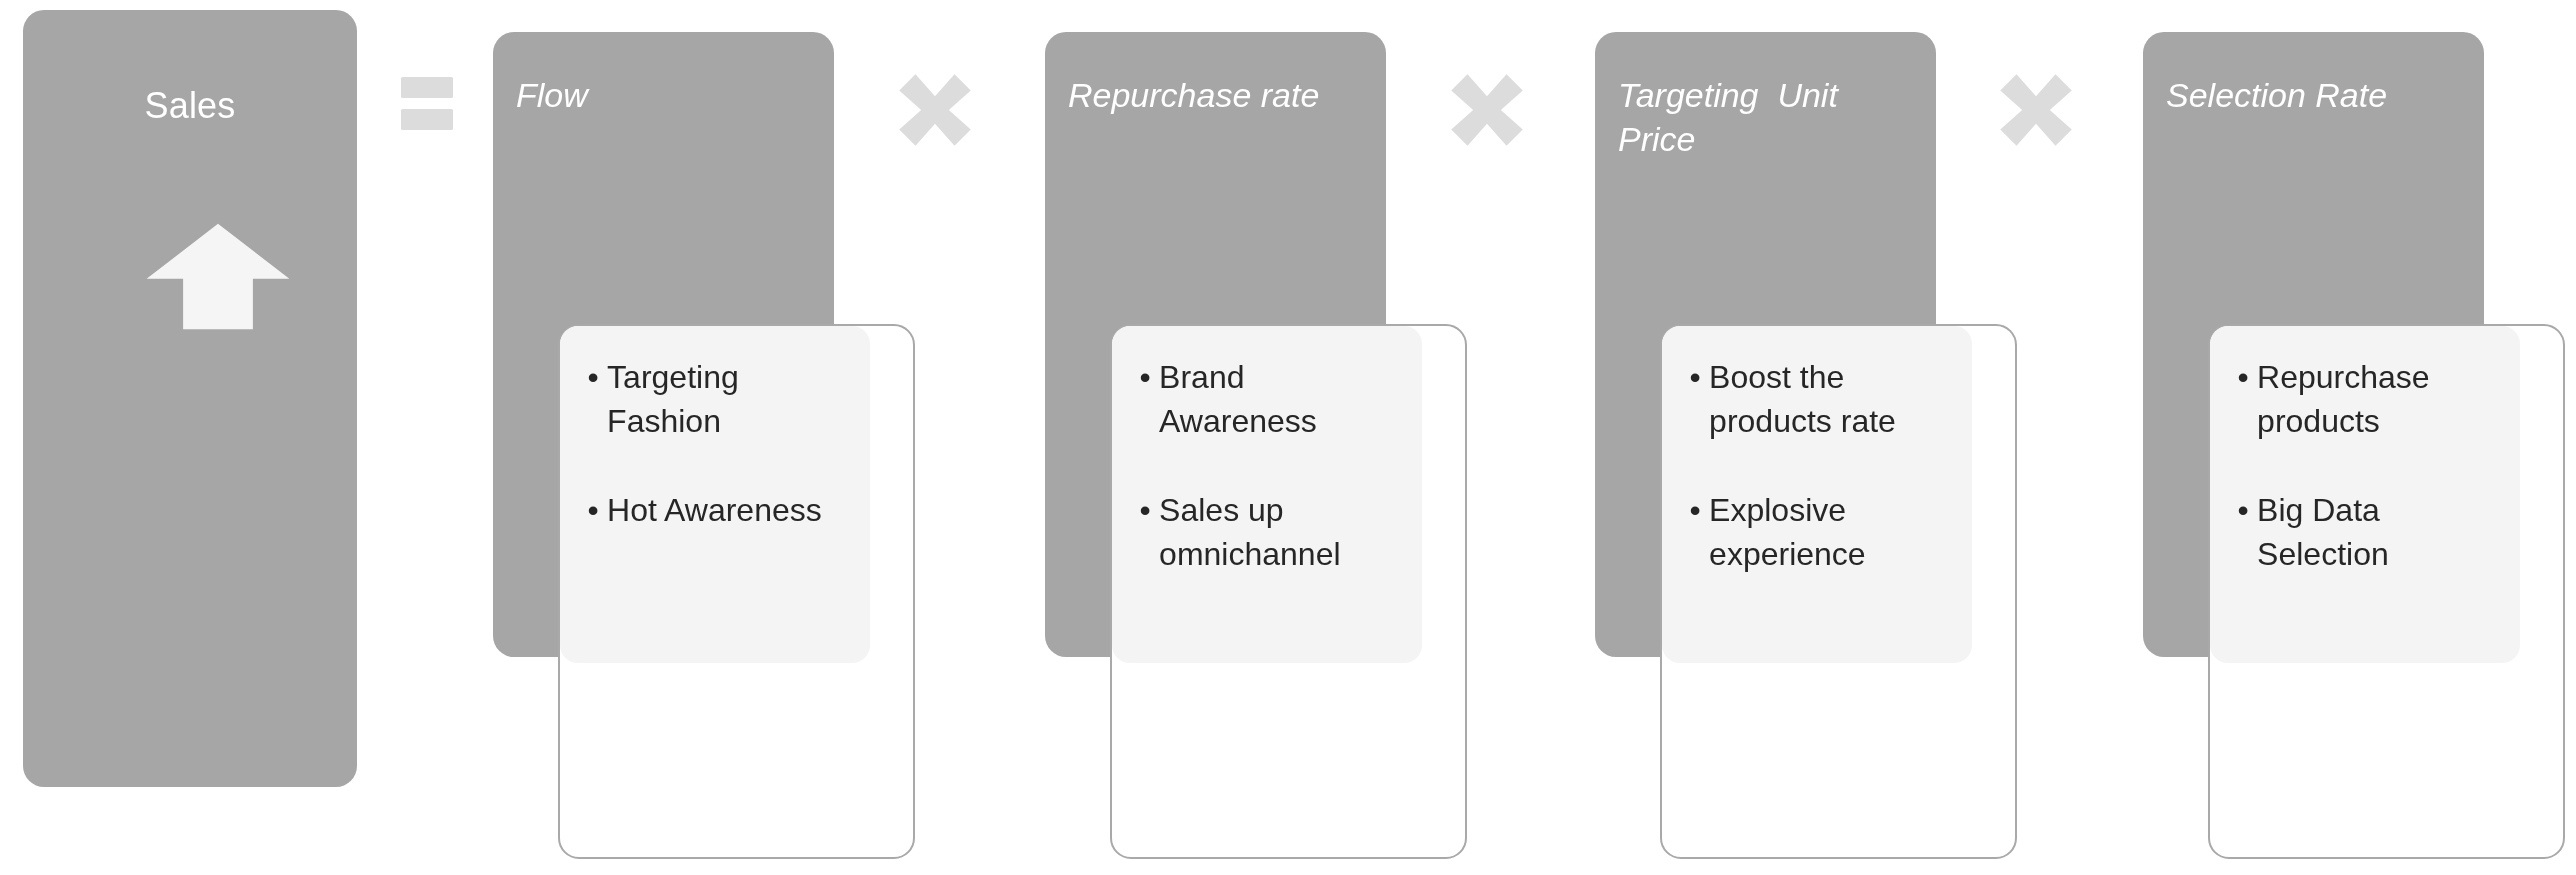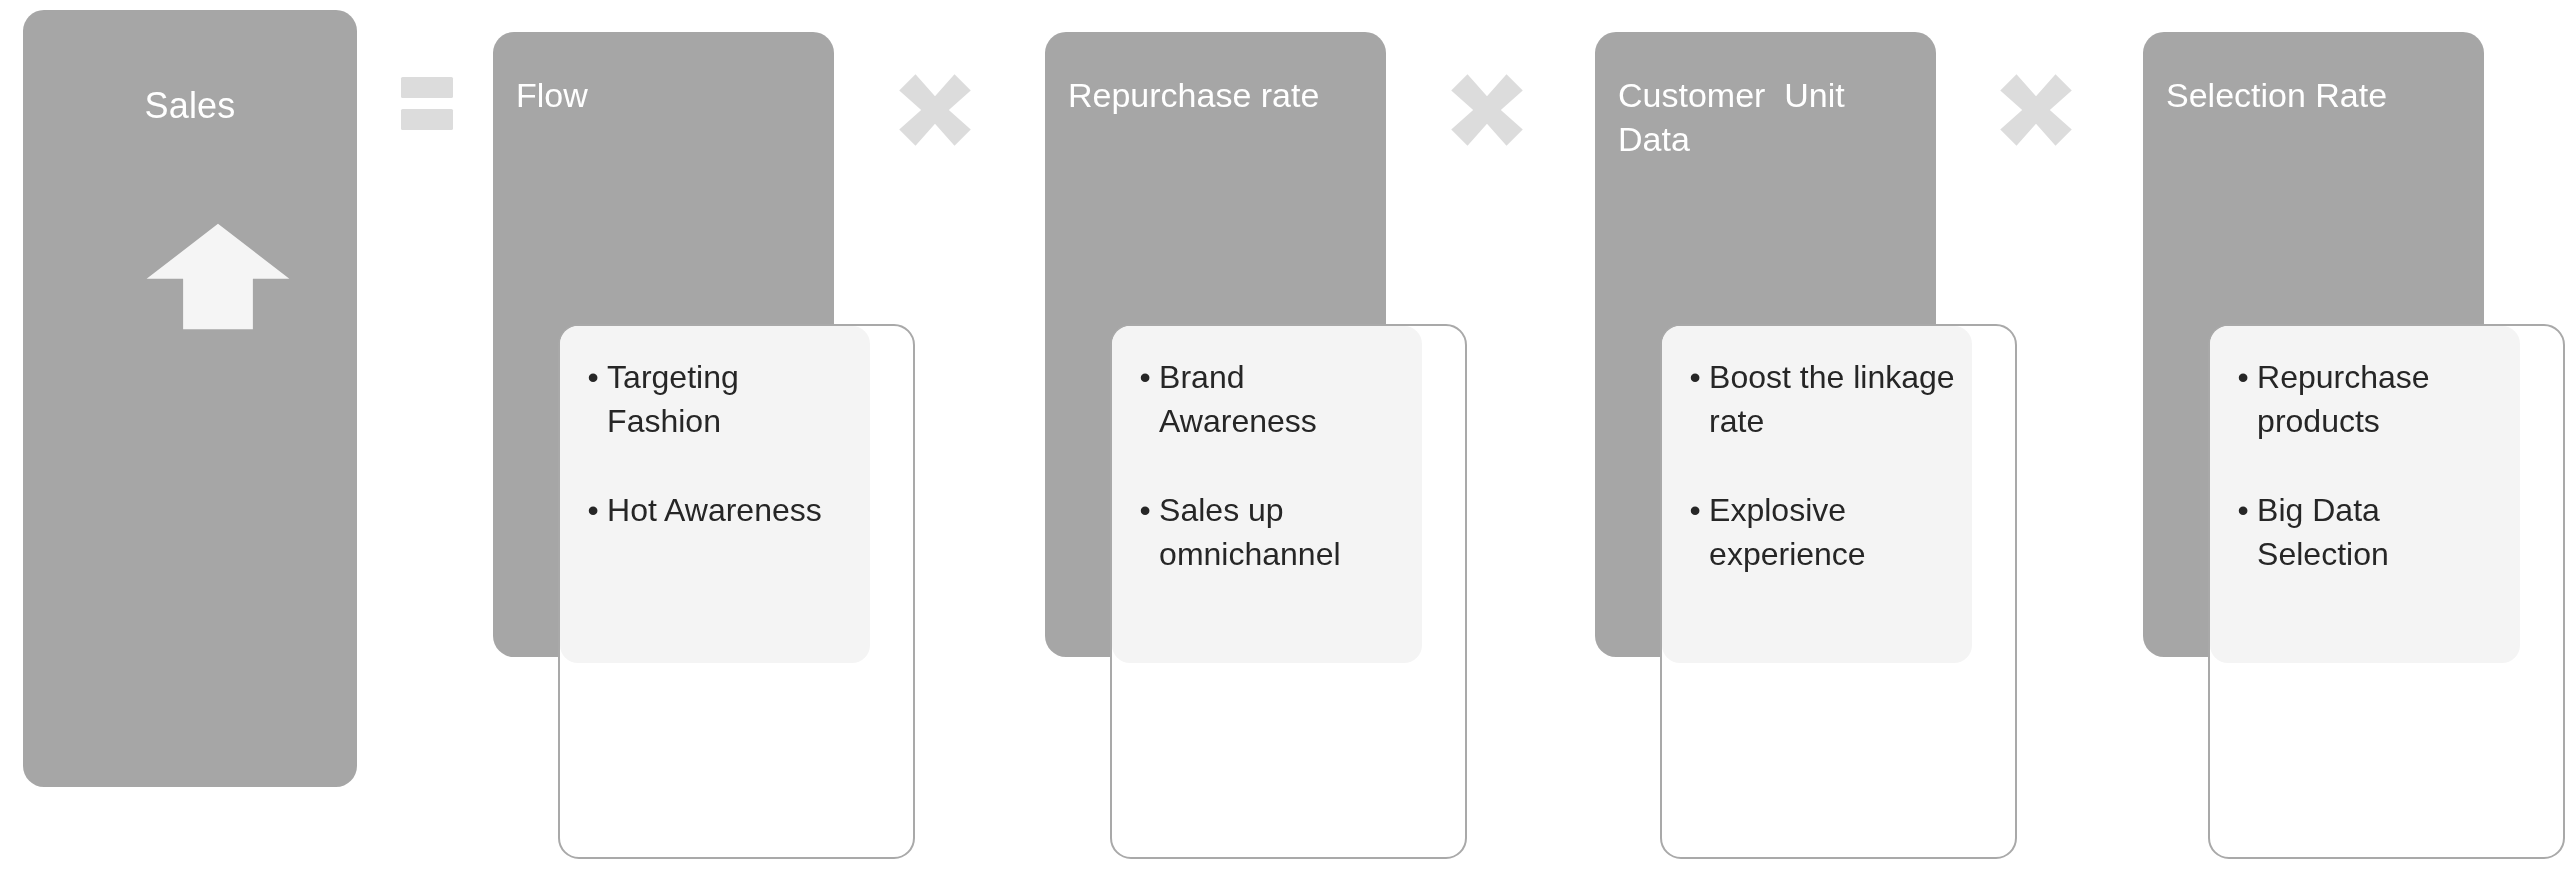--- a/index.html
+++ b/index.html
@@ -44,20 +44,21 @@
   .group{position:absolute;top:0;}
 
   .metric-card{
     position:absolute;left:0;top:32px;width:341px;height:625px;
     background:#a6a6a6;border-radius:21px;
   }
   .metric-title{
     position:absolute;left:23px;top:41px;width:300px;
     color:#ffffff;font-size:34px;line-height:44px;
     white-space:pre-wrap;
+    font-style:italic;
   }
 
   .detail-card{
     position:absolute;left:65px;top:324px;width:357px;height:535px;
     background:#ffffff;border:2.4px solid #a9a9a9;border-radius:21px;
     box-sizing:border-box;
   }
   .detail-panel{
     position:absolute;left:67px;top:326px;width:310px;height:337px;
     background:#f4f4f4;border-radius:18px;
@@ -131,27 +132,27 @@
   </div>
 
   <div class="op-times" style="left:1448px;top:71px;">
     <svg viewBox="0 0 96 96">
       <polygon fill="#dcdcdc" points="48,31 72,4 92,24 65,48 92,72 72,92 48,65 24,92 4,72 31,48 4,24 24,4"></polygon>
     </svg>
   </div>
 
   <div class="group" style="left:1595px;">
     <div class="metric-card">
-      <div class="metric-title">Customer  Unit Data</div>
+      <div class="metric-title">Targeting  Unit Price</div>
     </div>
     <div class="detail-card"></div>
     <div class="detail-panel">
       <div class="bullet-row">
         <span class="bullet-dot">•</span>
-        <span class="bullet-text">Boost the linkage rate</span>
+        <span class="bullet-text">Boost the products rate</span>
       </div>
       <div class="bullet-row">
         <span class="bullet-dot">•</span>
         <span class="bullet-text">Explosive experience</span>
       </div>
     </div>
   </div>
 
   <div class="op-times" style="left:1997px;top:71px;">
     <svg viewBox="0 0 96 96">

